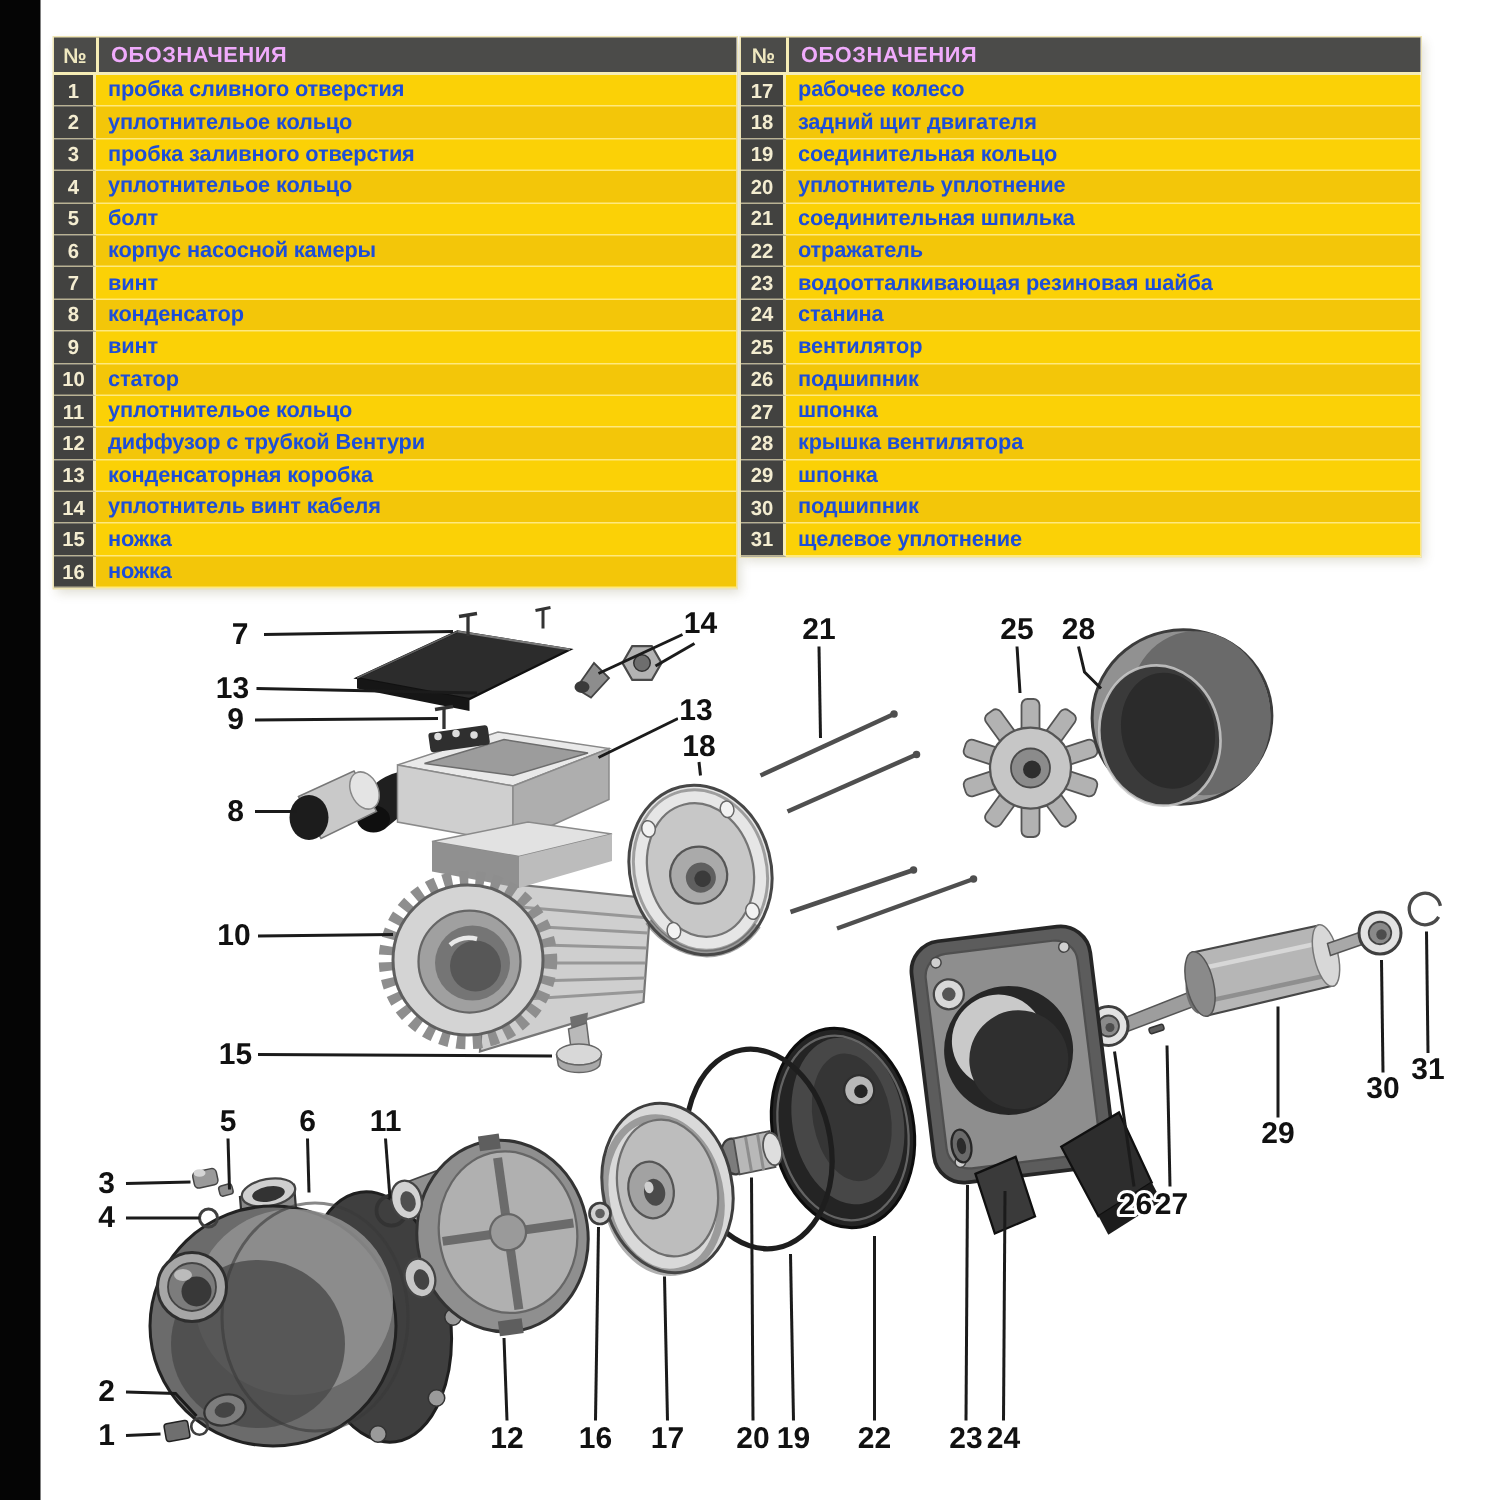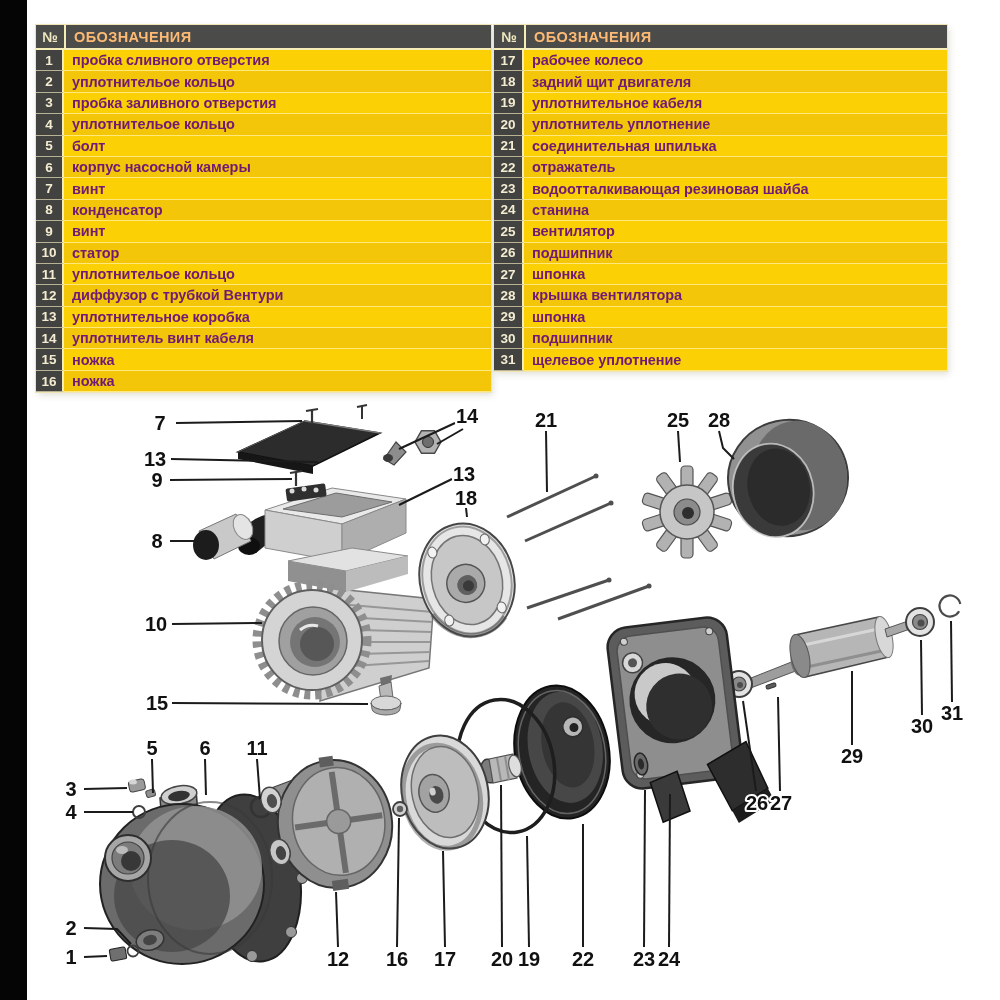--- a/index.html
+++ b/index.html
@@ -6,28 +6,28 @@
   .stage{position:relative;width:1000px;height:1000px;background:#ffffff;overflow:hidden;
          font-family:"Liberation Sans",sans-serif;}
   .left-bar{position:absolute;left:0;top:0;width:27px;height:1000px;background:#050505;}
   .legend-table{position:absolute;top:25px;box-shadow:0 0 0 1px #eee4b4, 2px 3px 7px rgba(80,70,20,.18);}
   .legend-table.lt-left{left:36px;width:455px;}
   .legend-table.lt-right{left:494px;width:453px;}
   .lg-header{display:flex;height:23px;border-bottom:2px solid #f6edb6;}
   .lg-header .h-num{width:28px;background:#4b4b49;color:#efe8c0;font-weight:bold;font-size:14px;
       display:flex;align-items:center;justify-content:center;border-right:2px solid #f6edb6;}
   .lt-right .lg-header .h-num{width:30px;}
-  .lg-header .h-title{flex:1;background:#4b4b49;color:#fdba74;font-weight:bold;font-size:14.5px;
+  .lg-header .h-title{flex:1;background:#4b4b49;color:#f0abfc;font-weight:bold;font-size:14.5px;
       display:flex;align-items:center;padding-left:8px;letter-spacing:.4px;}
   .lg-row{display:flex;height:21.4px;box-sizing:border-box;}
   .lg-num{width:28px;background:#424240;color:#f3ecd0;font-weight:bold;font-size:13.5px;
       display:flex;align-items:center;justify-content:center;
       border-right:2px solid #f6edb6;border-bottom:1px solid #b9b294;box-sizing:border-box;}
   .lt-right .lg-num{width:30px;}
-  .lg-name{flex:1;background:#fbd106;color:#701a75;font-weight:bold;font-size:14.5px;
+  .lg-name{flex:1;background:#fbd106;color:#1d4ed8;font-weight:bold;font-size:14.5px;
       display:flex;align-items:center;padding-left:8px;
       border-bottom:1px solid #ffe97d;box-sizing:border-box;letter-spacing:-.1px;}
   .lg-row:nth-child(even) .lg-name{background:#f3c609;}
   #diagram{position:absolute;left:0;top:395px;}
   .callout{font-family:"Liberation Sans",sans-serif;font-weight:bold;font-size:20px;fill:#111;
       text-anchor:middle;dominant-baseline:central;paint-order:stroke;stroke:#ffffff;
       stroke-width:4px;stroke-linejoin:round;}
   .leader{fill:none;stroke:#1b1b1b;stroke-width:2;}
 </style>
 </head>
@@ -85,21 +85,21 @@
         <div class="lg-row">
           <div class="lg-num">11</div>
           <div class="lg-name">уплотнительое кольцо</div>
         </div>
         <div class="lg-row">
           <div class="lg-num">12</div>
           <div class="lg-name">диффузор с трубкой Вентури</div>
         </div>
         <div class="lg-row">
           <div class="lg-num">13</div>
-          <div class="lg-name">уплотнительное коробка</div>
+          <div class="lg-name">конденсаторная коробка</div>
         </div>
         <div class="lg-row">
           <div class="lg-num">14</div>
           <div class="lg-name">уплотнитель винт кабеля</div>
         </div>
         <div class="lg-row">
           <div class="lg-num">15</div>
           <div class="lg-name">ножка</div>
         </div>
         <div class="lg-row">
@@ -118,21 +118,21 @@
         <div class="lg-row">
           <div class="lg-num">17</div>
           <div class="lg-name">рабочее колесо</div>
         </div>
         <div class="lg-row">
           <div class="lg-num">18</div>
           <div class="lg-name">задний щит двигателя</div>
         </div>
         <div class="lg-row">
           <div class="lg-num">19</div>
-          <div class="lg-name">уплотнительное кабеля</div>
+          <div class="lg-name">соединительная кольцо</div>
         </div>
         <div class="lg-row">
           <div class="lg-num">20</div>
           <div class="lg-name">уплотнитель уплотнение</div>
         </div>
         <div class="lg-row">
           <div class="lg-num">21</div>
           <div class="lg-name">соединительная шпилька</div>
         </div>
         <div class="lg-row">

